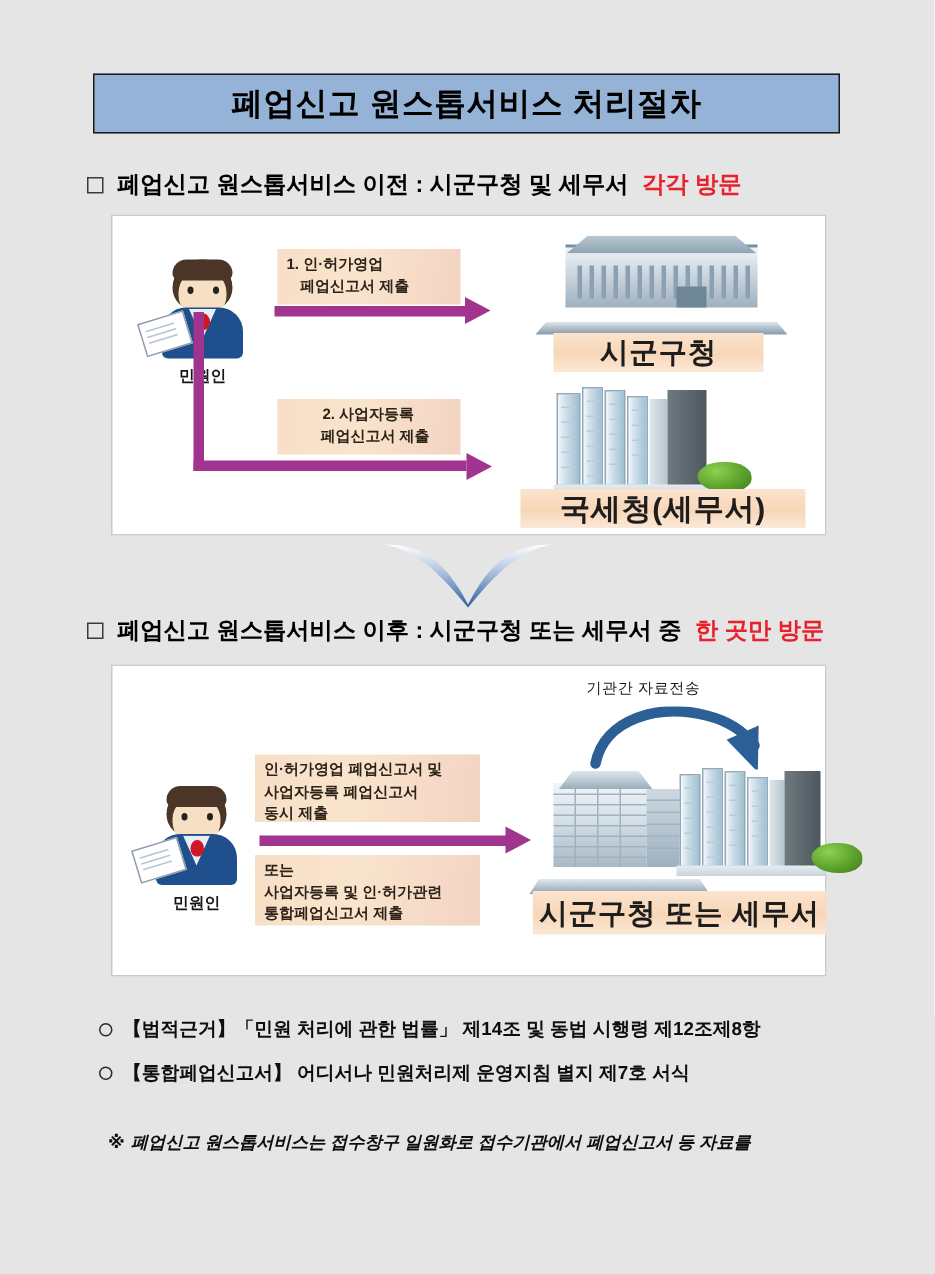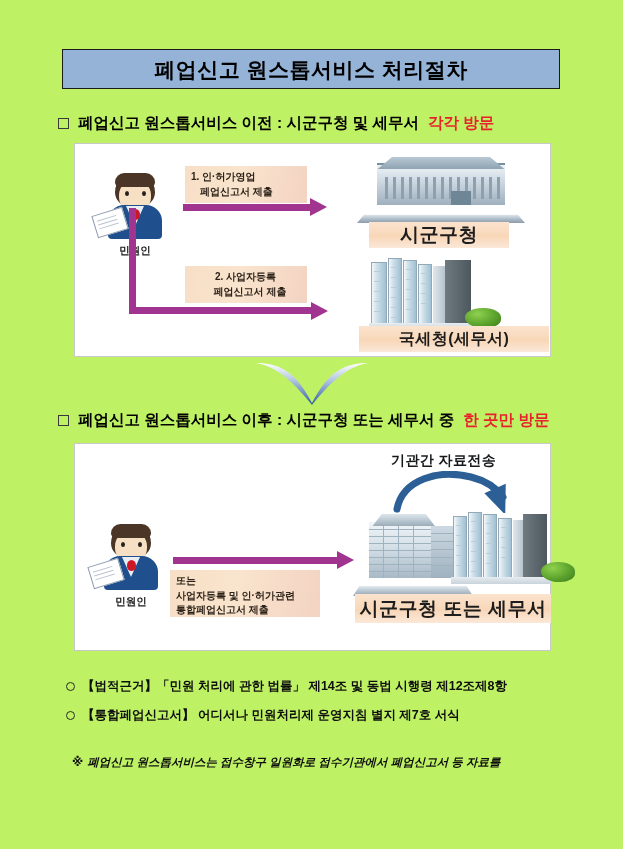--- a/index.html
+++ b/index.html
@@ -9,21 +9,21 @@
     background: #ffffff;
   }
   body {
     font-family: "Liberation Sans", "DejaVu Sans", sans-serif;
     color: #000000;
   }
   #page {
     position: relative;
     width: 623px;
     height: 849px;
-    background: #bef264;
+    background: #e5e5e5;
     overflow: hidden;
   }
 
   
   .title-banner {
     position: absolute;
     left: 62px;
     top: 49px;
     width: 498px;
     height: 40px;
@@ -446,21 +446,21 @@
           <div class="ln" style="top:18px;"></div>
         <div class="ln" style="top:28px;"></div>
           <div class="ln" style="top:38px;"></div>
       </div>
       <div class="side" style="left:68px; width:12px; height:58px;"></div>
       <div class="dark" style="left:80px; width:26px; height:64px;"></div>
       <div class="ground"></div>
       <div class="bush" style="left:100px; bottom:2px; width:36px; height:20px;"></div>
     </div>
 
-    <div class="plate" style="left:284px; top:182px; width:190px; height:26px; font-size:16px;">국세청(세무서)</div>
+    <div class="plate" style="left:272px; top:182px; width:190px; height:26px; font-size:20px;">국세청(세무서)</div>
   </div>
 
   <div class="chevron-down">
     <svg width="112" height="44" viewBox="0 0 112 44" xmlns="http://www.w3.org/2000/svg">
       <defs>
         <linearGradient id="chevGrad" x1="0" y1="0" x2="0" y2="1">
           <stop offset="0%" stop-color="#ffffff"></stop>
           <stop offset="38%" stop-color="#b9cbe4"></stop>
           <stop offset="100%" stop-color="#2f5d9e"></stop>
         </linearGradient>
@@ -489,28 +489,31 @@
         <div class="tie"></div>
         <div class="paper">
             <i></i>
             <i></i>
             <i></i>
           </div>
       </div>
       <div class="plabel">민원인</div>
     </div>
 
+    <div class="caption" style="left:95px; top:59px; width:150px; height:45px;">인·허가영업 폐업신고서 및
+사업자등록 폐업신고서
+동시 제출</div>
 
     <div class="arrow-h" style="left:98px; top:113px; width:165px;"></div>
 
     <div class="caption" style="left:95px; top:126px; width:150px; height:47px;">또는
 사업자등록 및 인·허가관련
 통합페업신고서 제출</div>
 
-    <div style="position:absolute; left:316px; top:8px; font-size:14px; font-weight:bold; color:#17181a; letter-spacing:0.4px;">기관간 자료전송</div>
+    <div style="position:absolute; left:316px; top:8px; font-size:10px; font-weight:normal; color:#17181a; letter-spacing:0.4px;">기관간 자료전송</div>
 
     <div class="curve-arrow" style="left:316px; top:27px; width:136px; height:42px;">
       <svg width="136" height="42" viewBox="0 0 136 42" xmlns="http://www.w3.org/2000/svg">
         <path d="M6,38 C12,8 48,-2 80,6 C96,10 106,18 112,26" stroke="#2b5f96" stroke-width="7" fill="none" stroke-linecap="round"></path>
         <path d="M104,14 L126,36 L96,36 Z" fill="#2b5f96" transform="rotate(46 111 26)"></path>
       </svg>
     </div>
 
     <div class="bldg tower2" style="left:278px; top:60px;">
       <div class="podium"></div>

